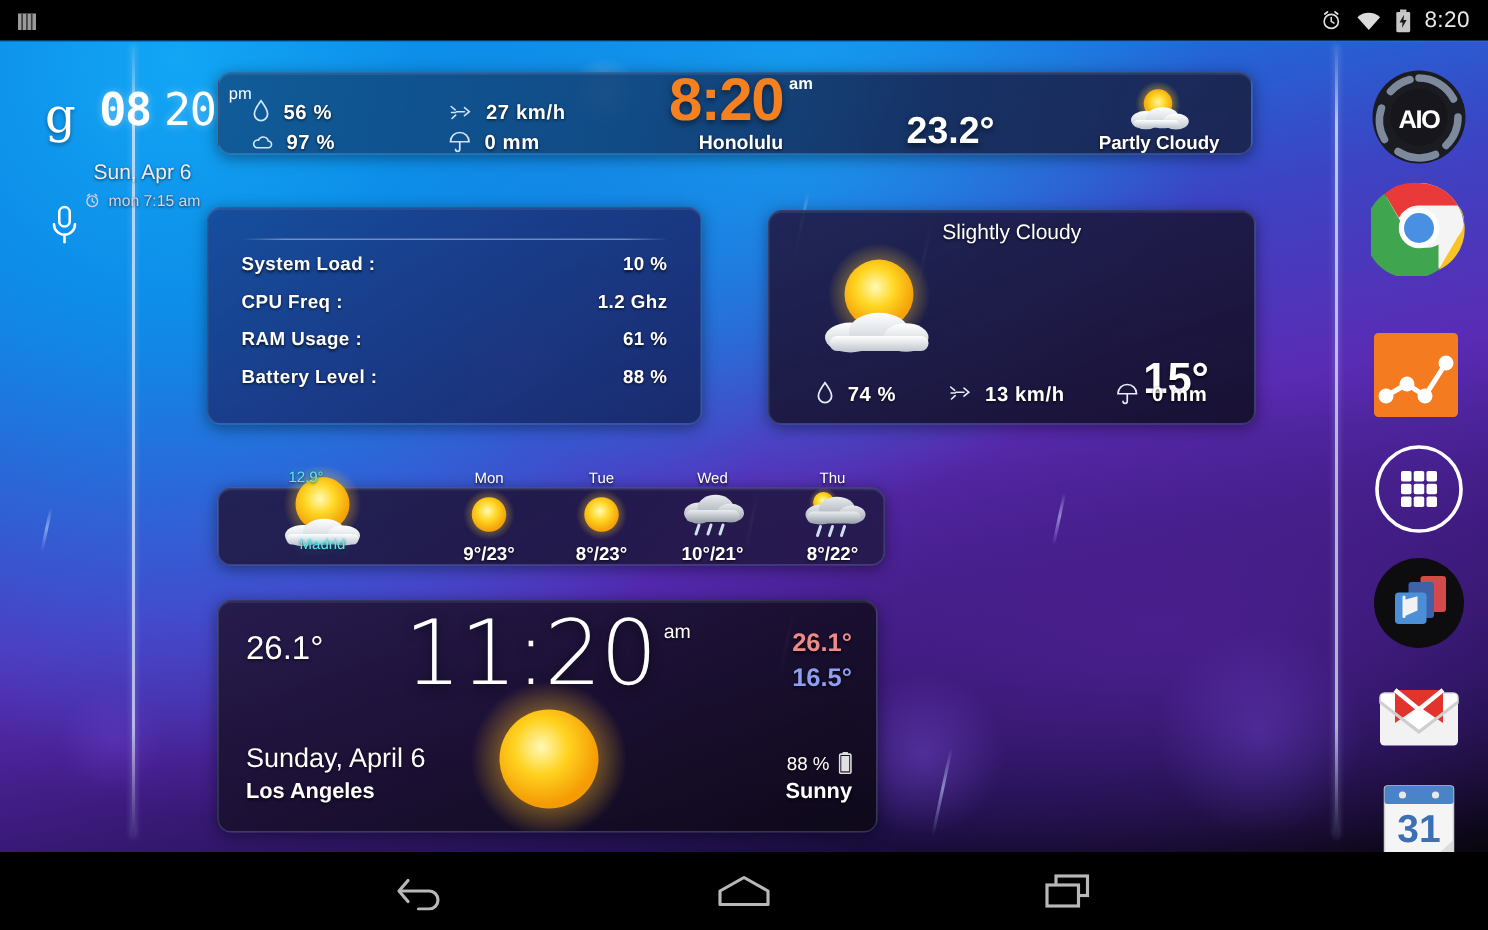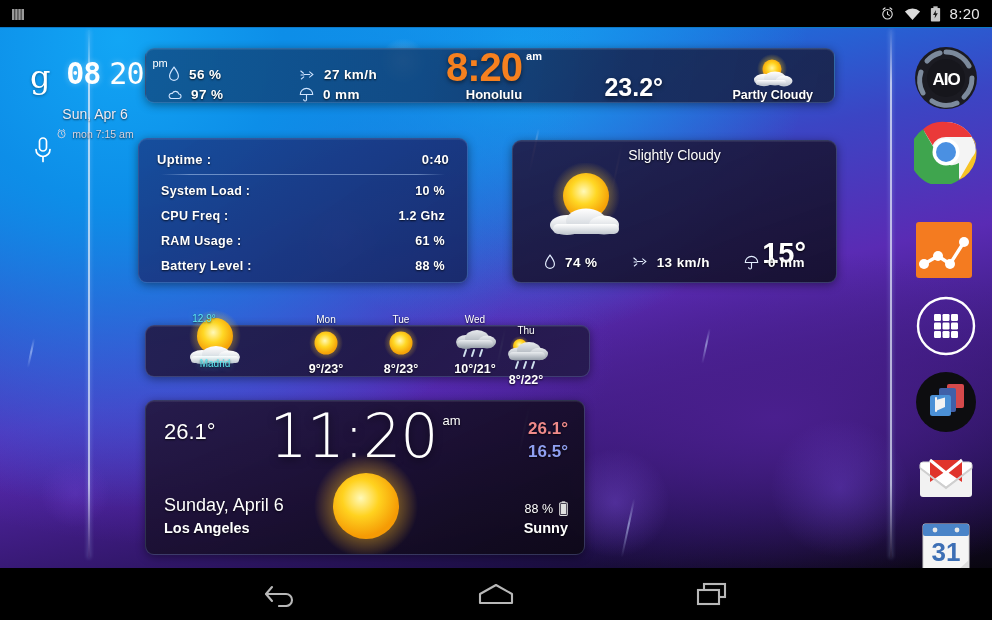--- a/index.html
+++ b/index.html
@@ -222,24 +222,20 @@
           <ellipse cx="42" cy="27" rx="8.5" ry="5.4" fill="url(#cldA)"></ellipse>
           <rect x="14" y="26" width="30" height="5" rx="2.5" fill="url(#cldA)"></rect>
         </svg>
         <div class="cond-label">Partly Cloudy</div>
       </div>
     </div>
   </div>
 
   <div class="widget wglass" id="w-sys">
     <div style="padding:13px 16px 0;">
-      <div class="sysrow head">
-        <span>Uptime :</span>
-        <span>0:40</span>
-      </div>
       <div class="sysdiv"></div>
       <div style="padding:0 6px;display:flex;flex-direction:column;gap:11px;">
         <div class="sysrow">
           <span>System Load :</span>
           <span>10 %</span>
         </div>
         <div class="sysrow">
           <span>CPU Freq :</span>
           <span>1.2 Ghz</span>
         </div>
@@ -380,21 +376,21 @@
         </defs>
         <ellipse cx="15" cy="17" rx="10" ry="7" fill="url(#gcld)"></ellipse>
         <ellipse cx="26" cy="13.5" rx="12" ry="8.6" fill="url(#gcld)"></ellipse>
         <ellipse cx="36" cy="17" rx="9" ry="6.4" fill="url(#gcld)"></ellipse>
         <rect x="6" y="15" width="36" height="8" rx="4" fill="url(#gcld)"></rect>
         <path d="M15 25 13 31M23 25 21 31M31 25 29 31" stroke="#cfe0ee" stroke-width="2" stroke-linecap="round"></path>
       </svg>
       <div class="fc-temp" style="margin-top:1px;">10°/21°</div>
     </div>
 
-    <div class="fc-day" style="left:348px;top:6px;margin-top:11px;">
+    <div class="fc-day" style="left:377px;top:6px;">
       <div class="fc-name">Thu</div>
       <svg width="48" height="36" viewBox="0 0 48 36" style="display:block;margin:0 auto;">
         <circle cx="18" cy="10" r="10" fill="url(#sunGlowD1)"></circle>
         <circle cx="18" cy="10" r="7" fill="url(#sunD1)"></circle>
         <ellipse cx="16" cy="18" rx="10" ry="6.6" fill="url(#gcld)"></ellipse>
         <ellipse cx="27" cy="14.5" rx="12" ry="8.4" fill="url(#gcld)"></ellipse>
         <ellipse cx="37" cy="18" rx="9" ry="6.2" fill="url(#gcld)"></ellipse>
         <rect x="7" y="16" width="36" height="8" rx="4" fill="url(#gcld)"></rect>
         <path d="M16 26 14 32M24 26 22 32M32 26 30 32" stroke="#cfe0ee" stroke-width="2" stroke-linecap="round"></path>
       </svg>

